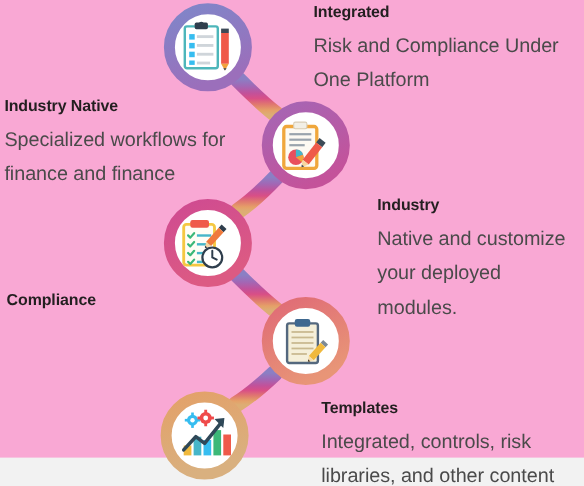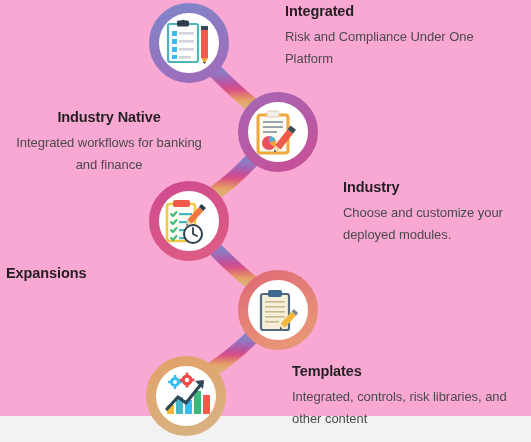--- a/index.html
+++ b/index.html
@@ -32,30 +32,30 @@
   }
   .block-title {
     font-size: 14.5px;
     font-weight: bold;
     color: #231f20;
     line-height: 1.25;
     margin: 0 0 6px 0;
     letter-spacing: -0.1px;
   }
   .block-body {
-    font-size: 13px;
+    font-size: 18px;
     font-weight: normal;
     color: #4a4a4a;
     line-height: 1.72;
     margin: 0;
     letter-spacing: -0.05px;
   }
   
   #block-integrated      { left: 285px; top: 2px;   width: 240px; }
-  #block-industry-native { left: 4px;   top: 108px;  width: 210px; text-align: center; }
+  #block-industry-native { left: 4px;   top: 88px;  width: 210px; }
   #block-modular         { left: 343px; top: 178px; width: 186px; }
   #block-predictive      { left: 6px;   top: 264px; width: 200px; }
   #block-expansions      { left: 292px; top: 362px; width: 239px; }
 </style>
 </head>
 <body>
 
 <div id="infographic">
 
   <svg id="chain-svg" viewBox="0 0 531 442">
@@ -205,30 +205,30 @@
     </g>
   </svg>
 
   <div class="text-block" id="block-integrated">
     <div class="block-title">Integrated</div>
     <div class="block-body">Risk and Compliance Under One Platform</div>
   </div>
 
   <div class="text-block" id="block-industry-native">
     <div class="block-title">Industry Native</div>
-    <div class="block-body">Integrated workflows for banking and finance</div>
+    <div class="block-body">Specialized workflows for finance and finance</div>
   </div>
 
   <div class="text-block" id="block-modular">
     <div class="block-title">Industry</div>
-    <div class="block-body">Choose and customize your deployed modules.</div>
+    <div class="block-body">Native and customize your deployed modules.</div>
   </div>
 
   <div class="text-block" id="block-predictive">
-    <div class="block-title">Expansions</div>
+    <div class="block-title">Compliance</div>
   </div>
 
   <div class="text-block" id="block-expansions">
     <div class="block-title">Templates</div>
     <div class="block-body">Integrated, controls, risk libraries, and other content</div>
   </div>
 
 </div>
 
 </body></html>

